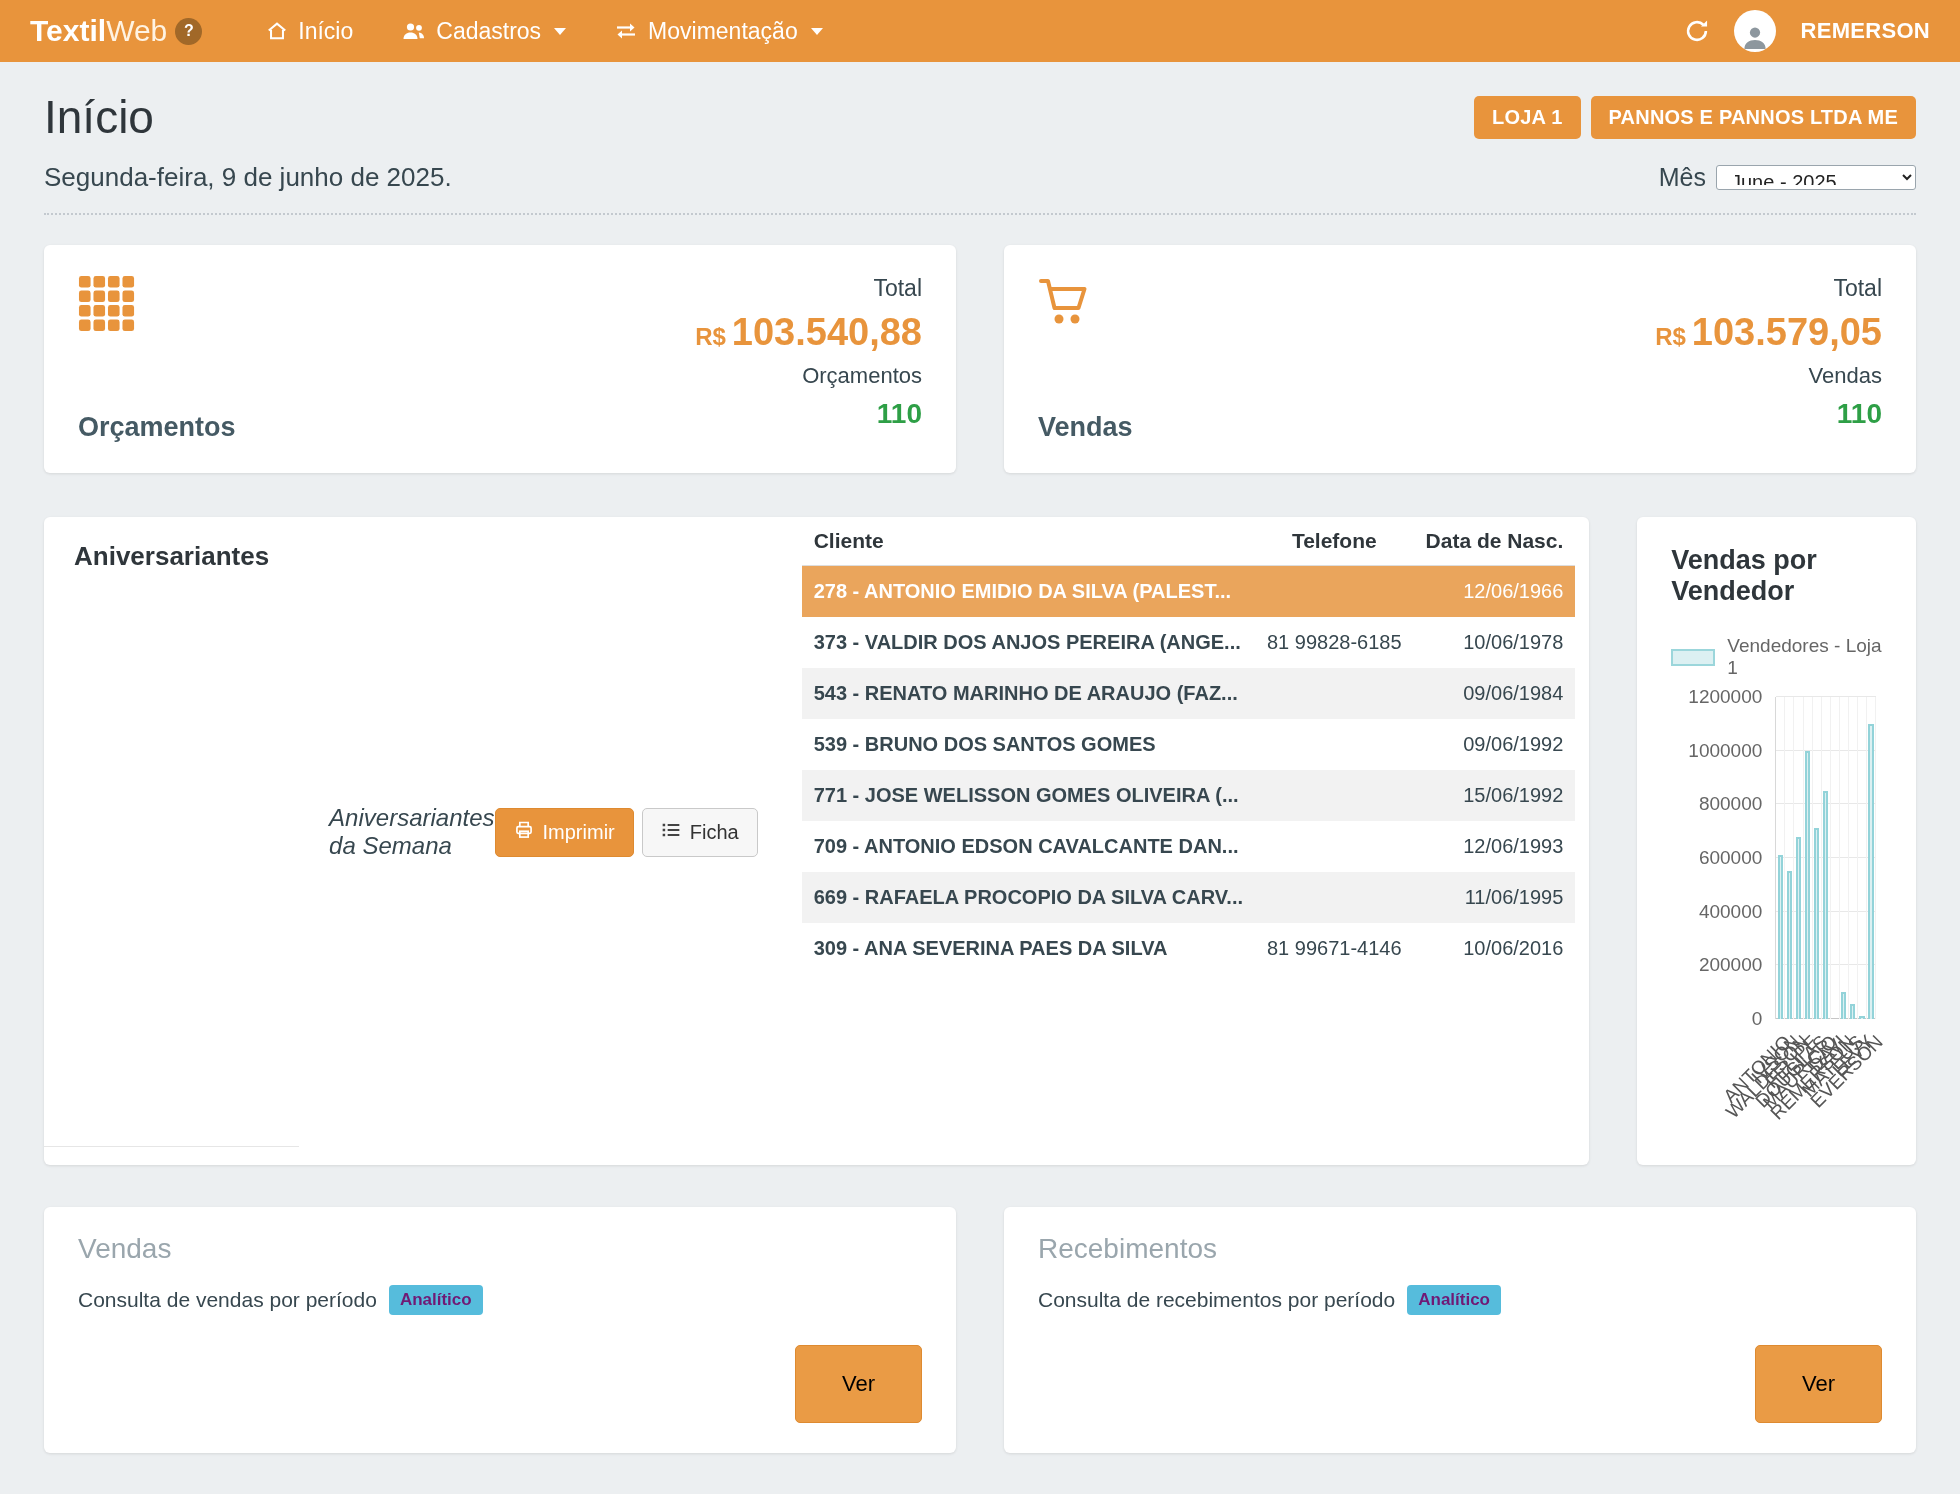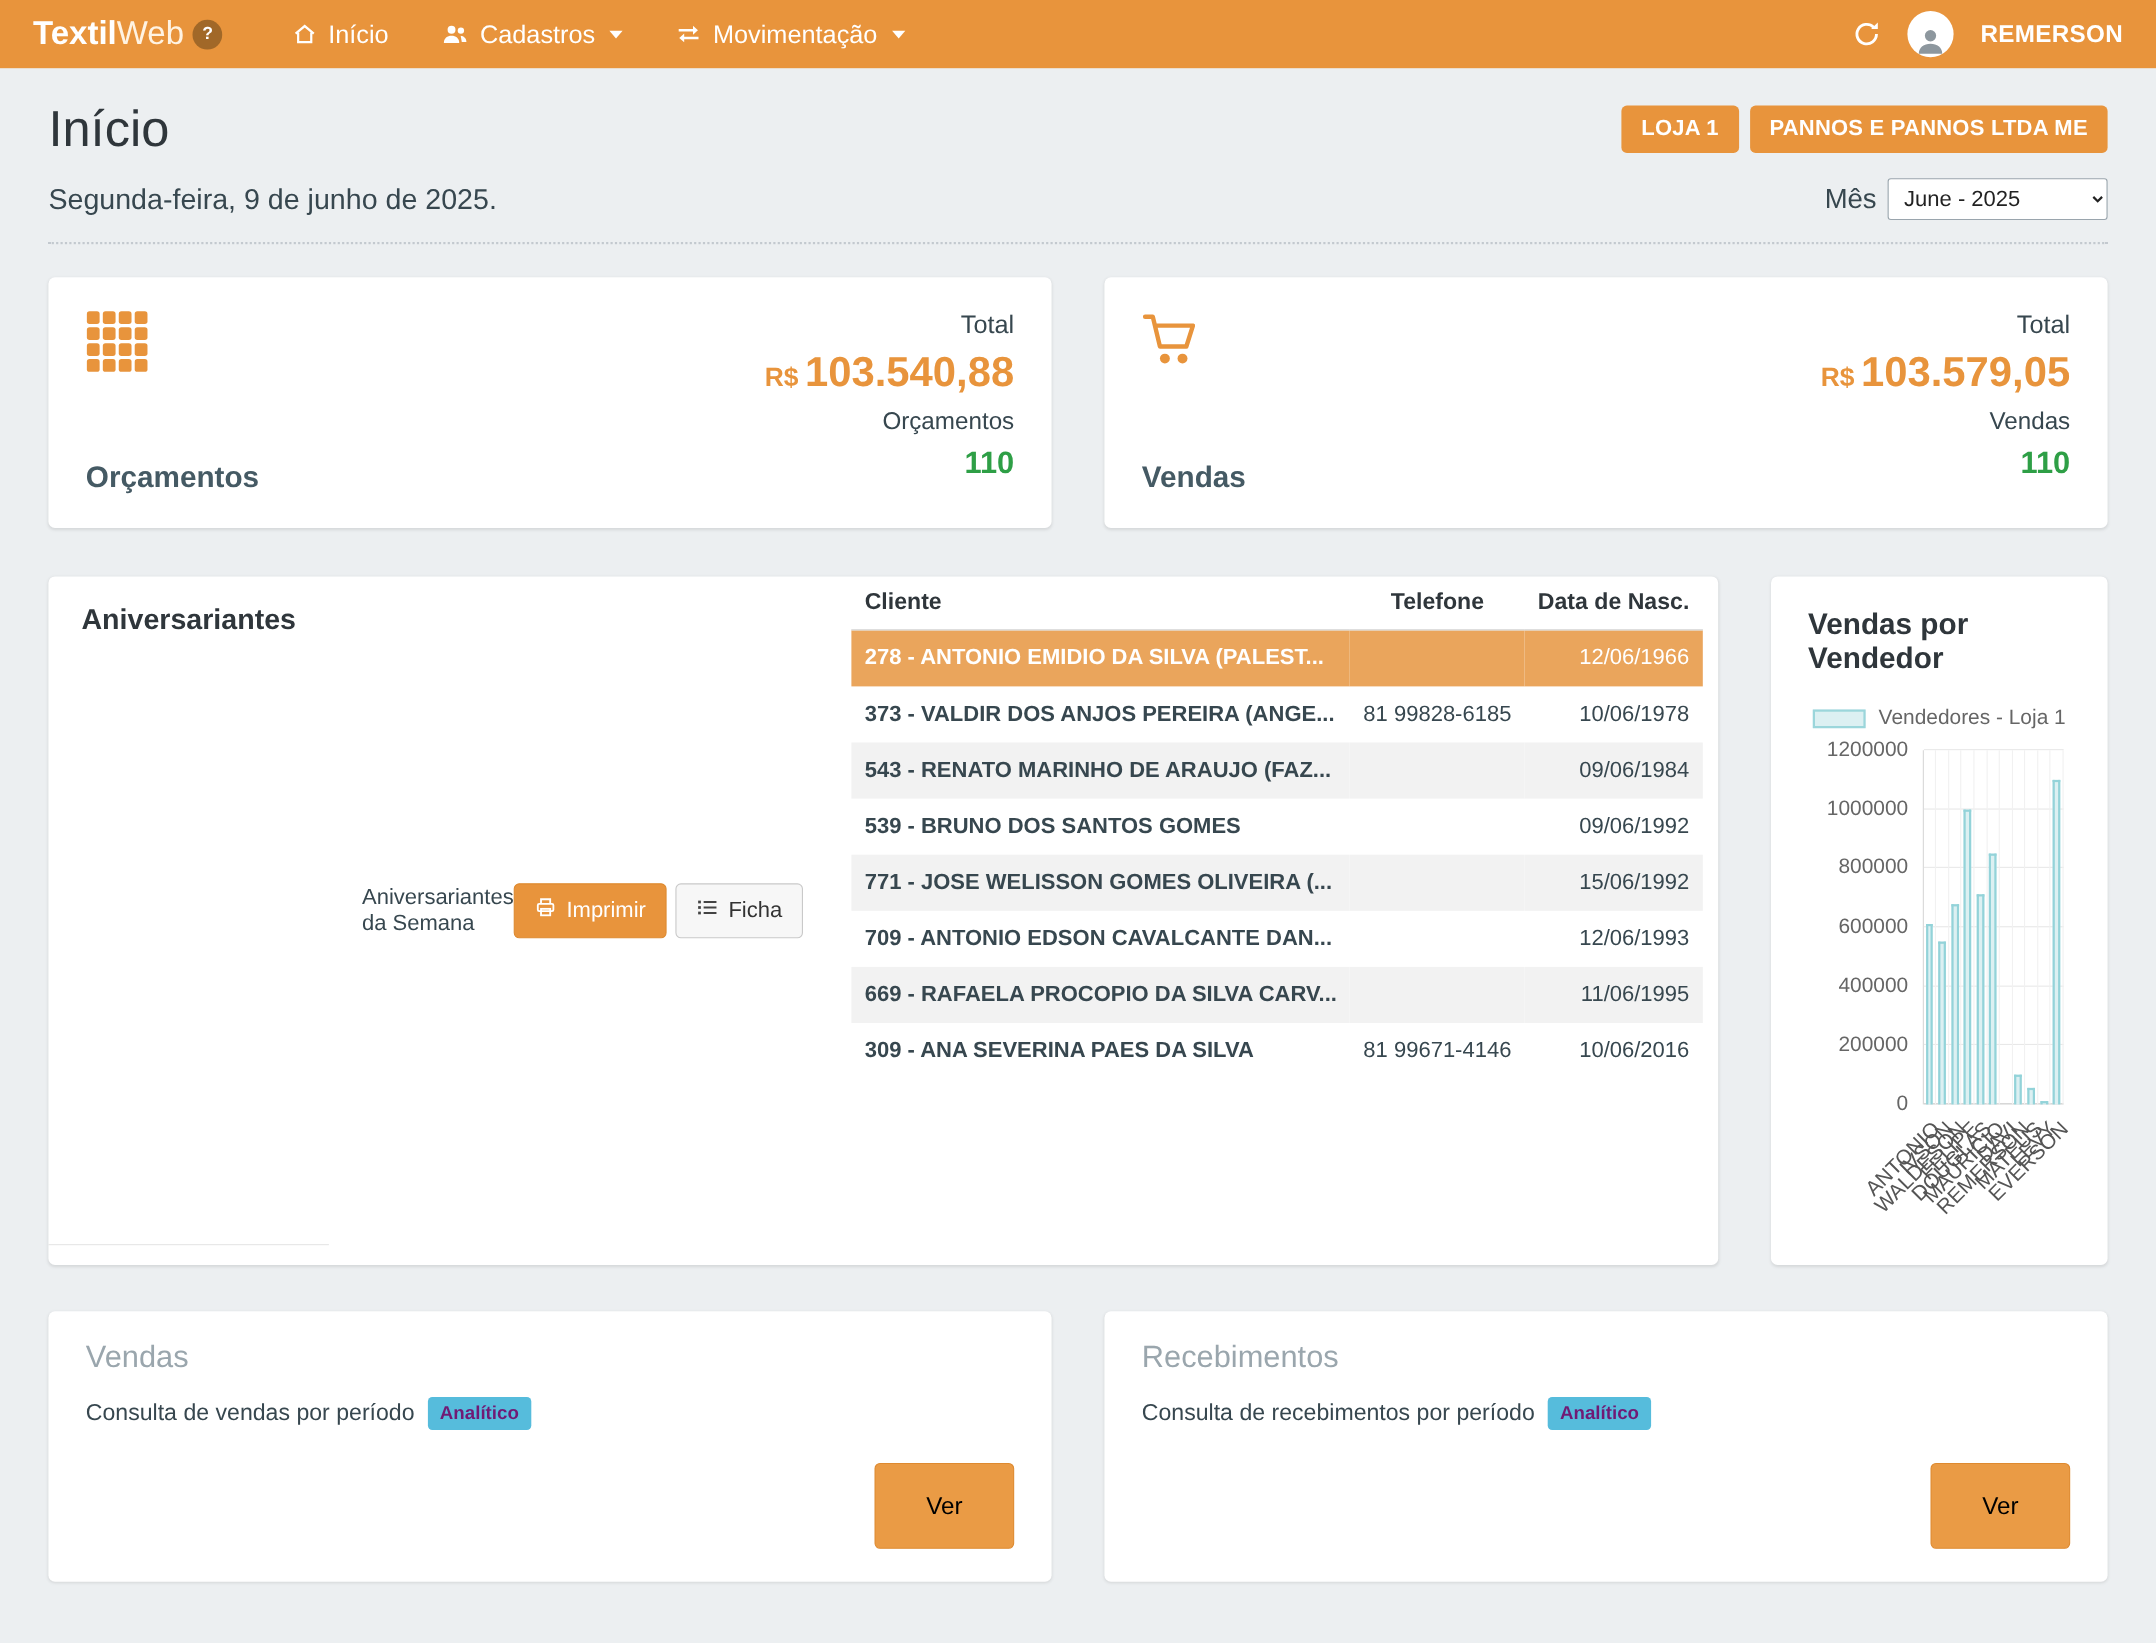--- a/index.html
+++ b/index.html
@@ -26,21 +26,21 @@
 
   
   .header-row { display:flex; justify-content:space-between; align-items:center; }
   .page-title { font-size:46px; font-weight:500; color:#2F363B; }
   .header-badges { display:flex; gap:10px;border-radius:13px; }
   .badge-orange { background:#E8943C; color:#fff; font-weight:700; font-size:20px; padding:10px 18px; border-radius:5px; border:none; letter-spacing:0.2px; }
 
   .date-row { display:flex; justify-content:space-between; align-items:center; margin-top:18px; padding-bottom:20px; border-bottom:2px dotted #C3C9CF; }
   .date-text { font-size:26px; color:#37474F; }
   .month-picker { display:flex; align-items:center; gap:10px; font-size:25px; }
-  .month-picker select { font-family:inherit; font-size:20px; padding:4px 10px; width:200px; height:38px; border:1px solid #9AA5AD; border-radius:3px; background:#fff; color:#222; }
+  .month-picker select { font-family:inherit; font-size:20px; padding:4px 10px; width:200px; height:25px; border:1px solid #9AA5AD; border-radius:3px; background:#fff; color:#222; }
 
   
   .row { display:flex; gap:48px; }
   .row-summary { margin-top:30px; }
   .row-mid { margin-top:44px; align-items:stretch; }
   .row-bottom { margin-top:42px; }
   .card { background:#fff; border-radius:6px; box-shadow:0 1px 3px rgba(0,0,0,0.10); flex:1; }
 
   
   .summary-card { display:flex; justify-content:space-between; padding:30px 34px; min-height:228px; }
@@ -51,21 +51,21 @@
   .total-value { color:#E8943C; font-size:24px; font-weight:600; }
   .total-value b { font-size:38px; font-weight:700; margin-left:6px; }
   .count-label { font-size:22px; color:#37474F; }
   .count-value { font-size:28px; font-weight:700; color:#2E9F46; }
 
   
   .aniv-card { padding:0 0 18px; display:flex; flex-direction:row; }
   .aniv-header { padding:24px 30px 20px; border-bottom:1px solid #E6E6E6; }
   .aniv-title { font-size:26px; font-weight:700; color:#2F363B; }
   .aniv-toolbar { display:flex; justify-content:space-between; align-items:center; padding:20px 30px; }
-  .aniv-subtitle { font-size:20px; }
+  .aniv-subtitle { font-size:24px;font-style:italic; }
   .toolbar-buttons { display:flex; gap:8px; }
   .btn { display:flex; align-items:center; gap:9px; font-size:20px; padding:11px 18px; border-radius:5px; border:1px solid transparent; }
   .btn-orange { background:#E8943C; color:#fff; border-color:#DE8A30; }
   .btn-light { background:#F7F7F7; color:#333; border-color:#C9C9C9; }
 
   .table-wrap { padding:0 14px; }
   table { width:100%; border-collapse:collapse; }
   th { font-size:21px; font-weight:700; text-align:left; padding:12px 12px; border-bottom:1px solid #DDDDDD; color:#2F363B; white-space:nowrap; }
   th.col-phone, td.cell-telefone { text-align:center; width:210px; }
   th.col-date, td.cell-data { text-align:right; width:185px; }

